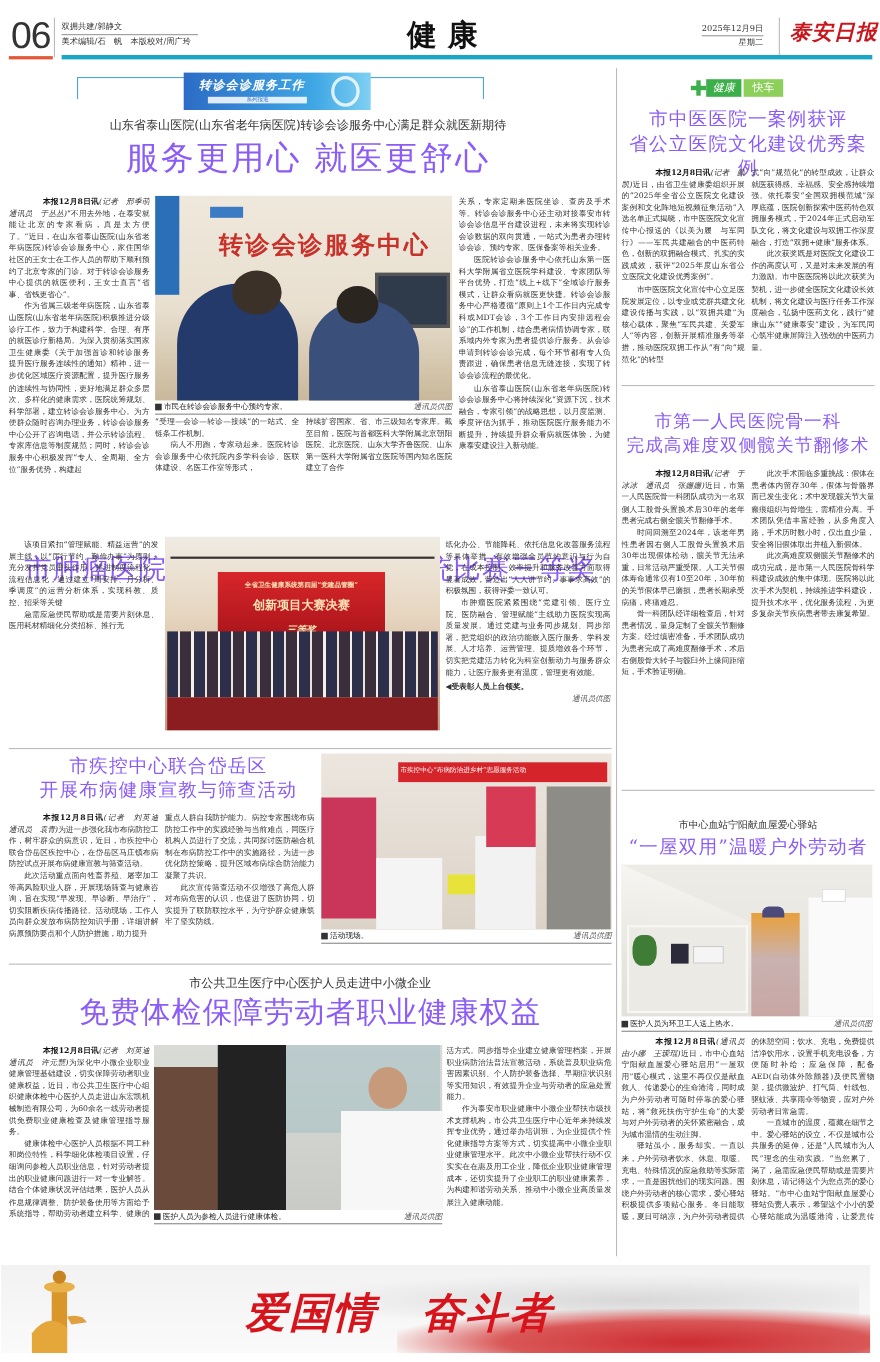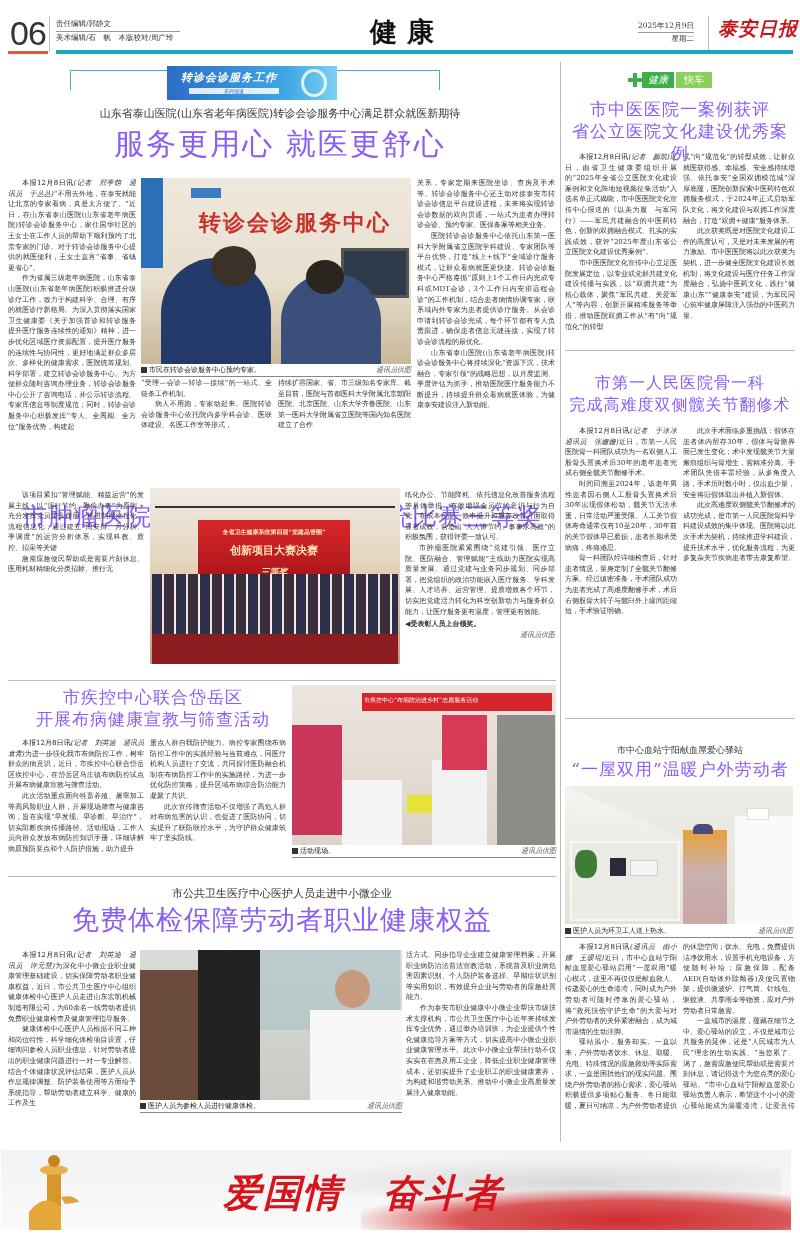--- a/index.html
+++ b/index.html
@@ -16,21 +16,21 @@
   .section-title { position: absolute; left: 370px; top: 14px; font-family: "DejaVu Serif", serif; font-size: 27px; font-weight: bold; letter-spacing: 10px; color: #111; }
   .date-block { position: absolute; left: 638px; top: 20px; text-align: right; font-size: 7.5px; line-height: 12px; font-family: "DejaVu Serif", serif; color: #333; }
   .date-block .d { border-bottom: 1px solid #999; }
   .vsep2 { position: absolute; left: 708px; top: 16px; width: 1px; height: 36px; background: #bbb; }
   .logo { position: absolute; left: 718px; top: 16px; font-family: "DejaVu Serif", serif; font-style: italic; font-weight: bold; font-size: 19px; color: #c8161d; letter-spacing: 1px; }
   .teal-rule { position: absolute; left: 56px; top: 50px; width: 737px; height: 4px; background: #1aa6c7; }
 
   
   .col { position: absolute; font-family: "DejaVu Serif", serif; font-size: 7px; line-height: 10.6px; color: #333; text-align: justify; overflow: hidden; }
   .col p { text-indent: 2em; }
-  .lead { font-weight: normal; color: #111; }
+  .lead { font-weight: bold; color: #111; margin-left: 17px; }
   .byline-i { font-style: italic; font-weight: normal; }
 
   .photo { position: absolute; overflow: hidden; }
   .caption { position: absolute; font-family: "DejaVu Sans", sans-serif; font-size: 7px; color: #222; border-bottom: 1px solid #888; padding-bottom: 1px; display: flex; justify-content: space-between; }
   .caption .c-credit { font-family: "DejaVu Serif", serif; font-style: italic; color: #555; }
   .caption .marker { display: inline-block; width: 6px; height: 6px; background: #333; margin-right: 2px; vertical-align: middle; }
 
   .headline { position: absolute; font-family: "DejaVu Serif", serif; font-weight: normal; color: #8b5cf6; text-align: center; letter-spacing: 1px; }
   .kicker { position: absolute; font-family: "DejaVu Sans", sans-serif; color: #333; text-align: center; }
 
@@ -60,21 +60,21 @@
   .footer-banner .slogan { position: absolute; left: 222px; top: 18px; font-family: "DejaVu Serif", serif; font-style: italic; font-weight: bold; font-size: 38px; color: #d7141c; letter-spacing: 2px; }
 </style>
 </head>
 <body>
 
 <div class="masthead">
   <div class="page-num">06</div>
   <div class="page-num-bar"></div>
   <div class="vsep"></div>
   <div class="editors">
-    <div class="l1">责任编辑/郭静文</div>
+    <div class="l1">双拥共建/郭静文</div>
     <div>美术编辑/石　帆　本版校对/周广玲</div>
   </div>
   <div class="section-title">健康</div>
   <div class="date-block">
     <div class="d">2025年12月9日</div>
     <div>星期二</div>
   </div>
   <div class="vsep2"></div>
   <div class="logo">泰安日报</div>
   <div class="teal-rule"></div>

